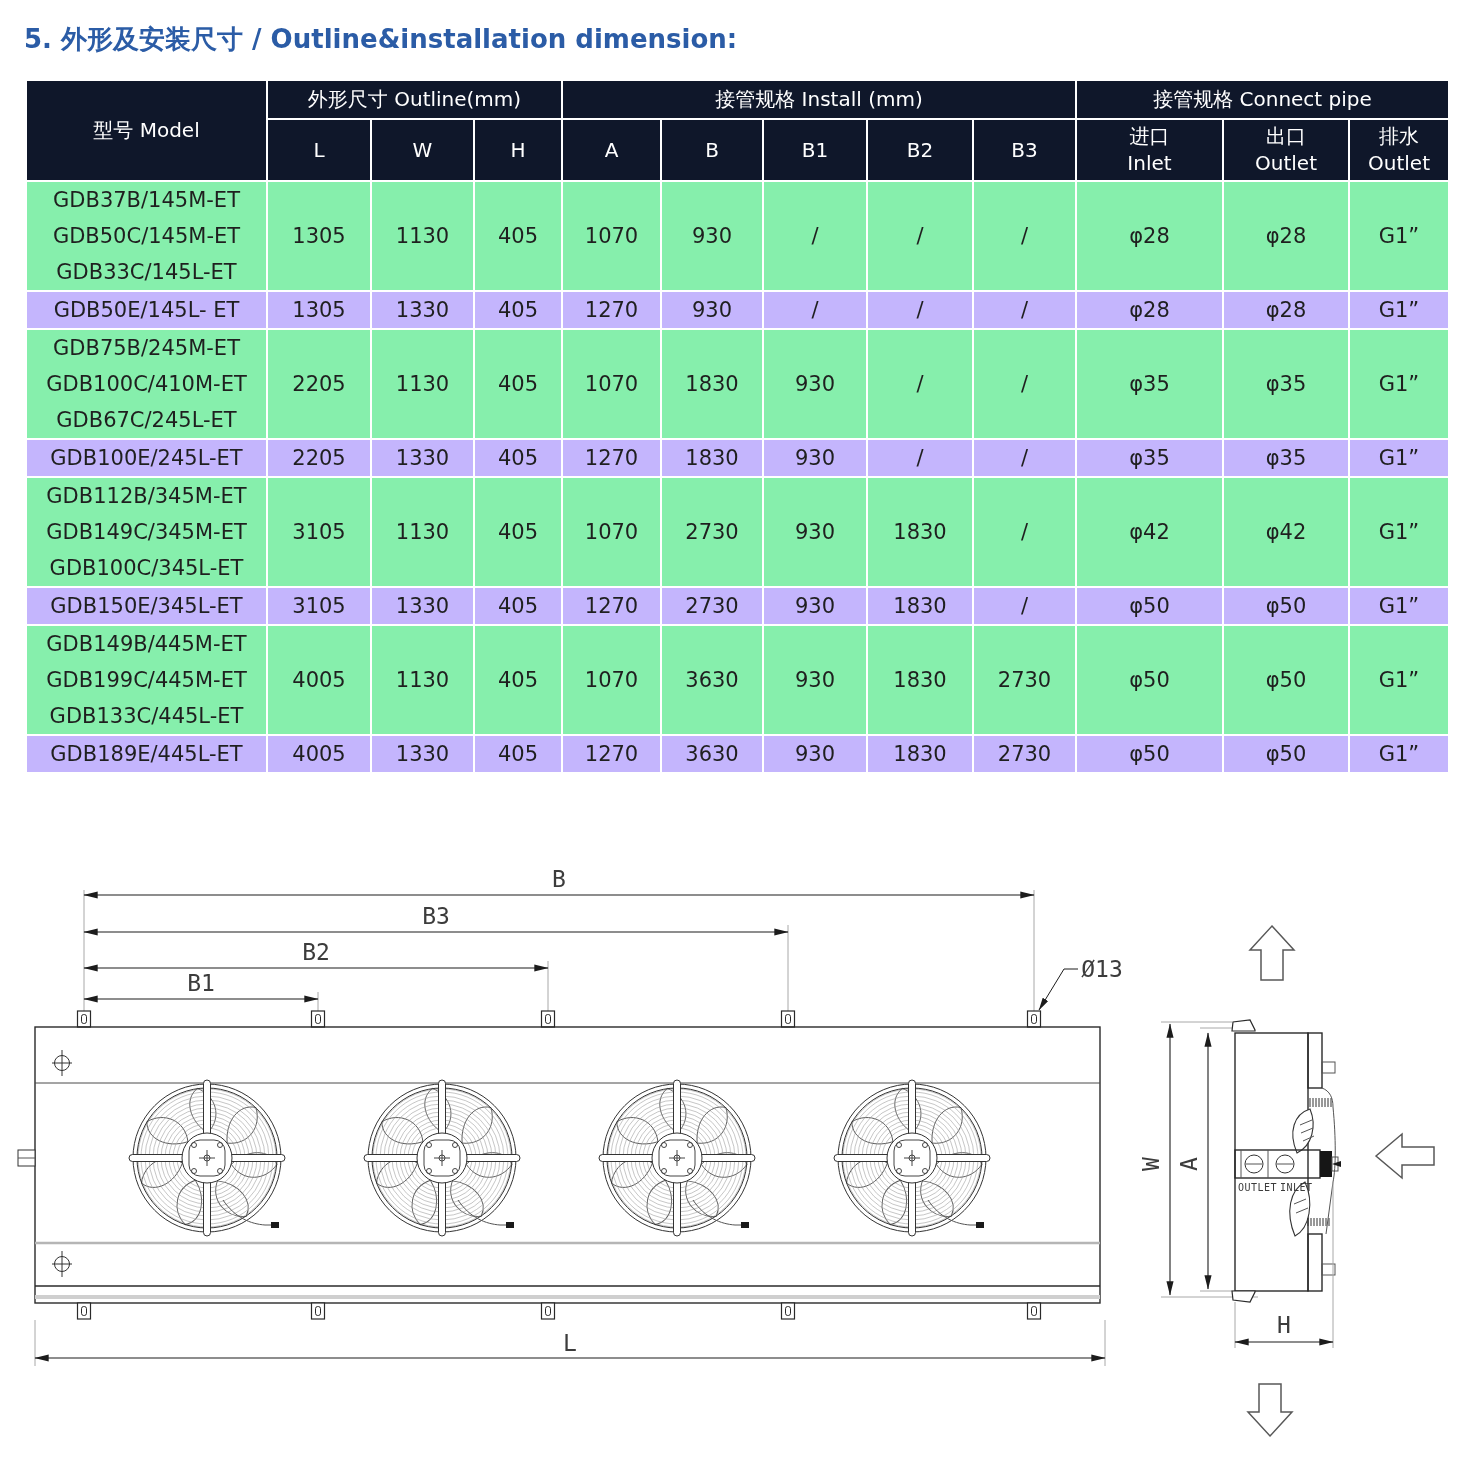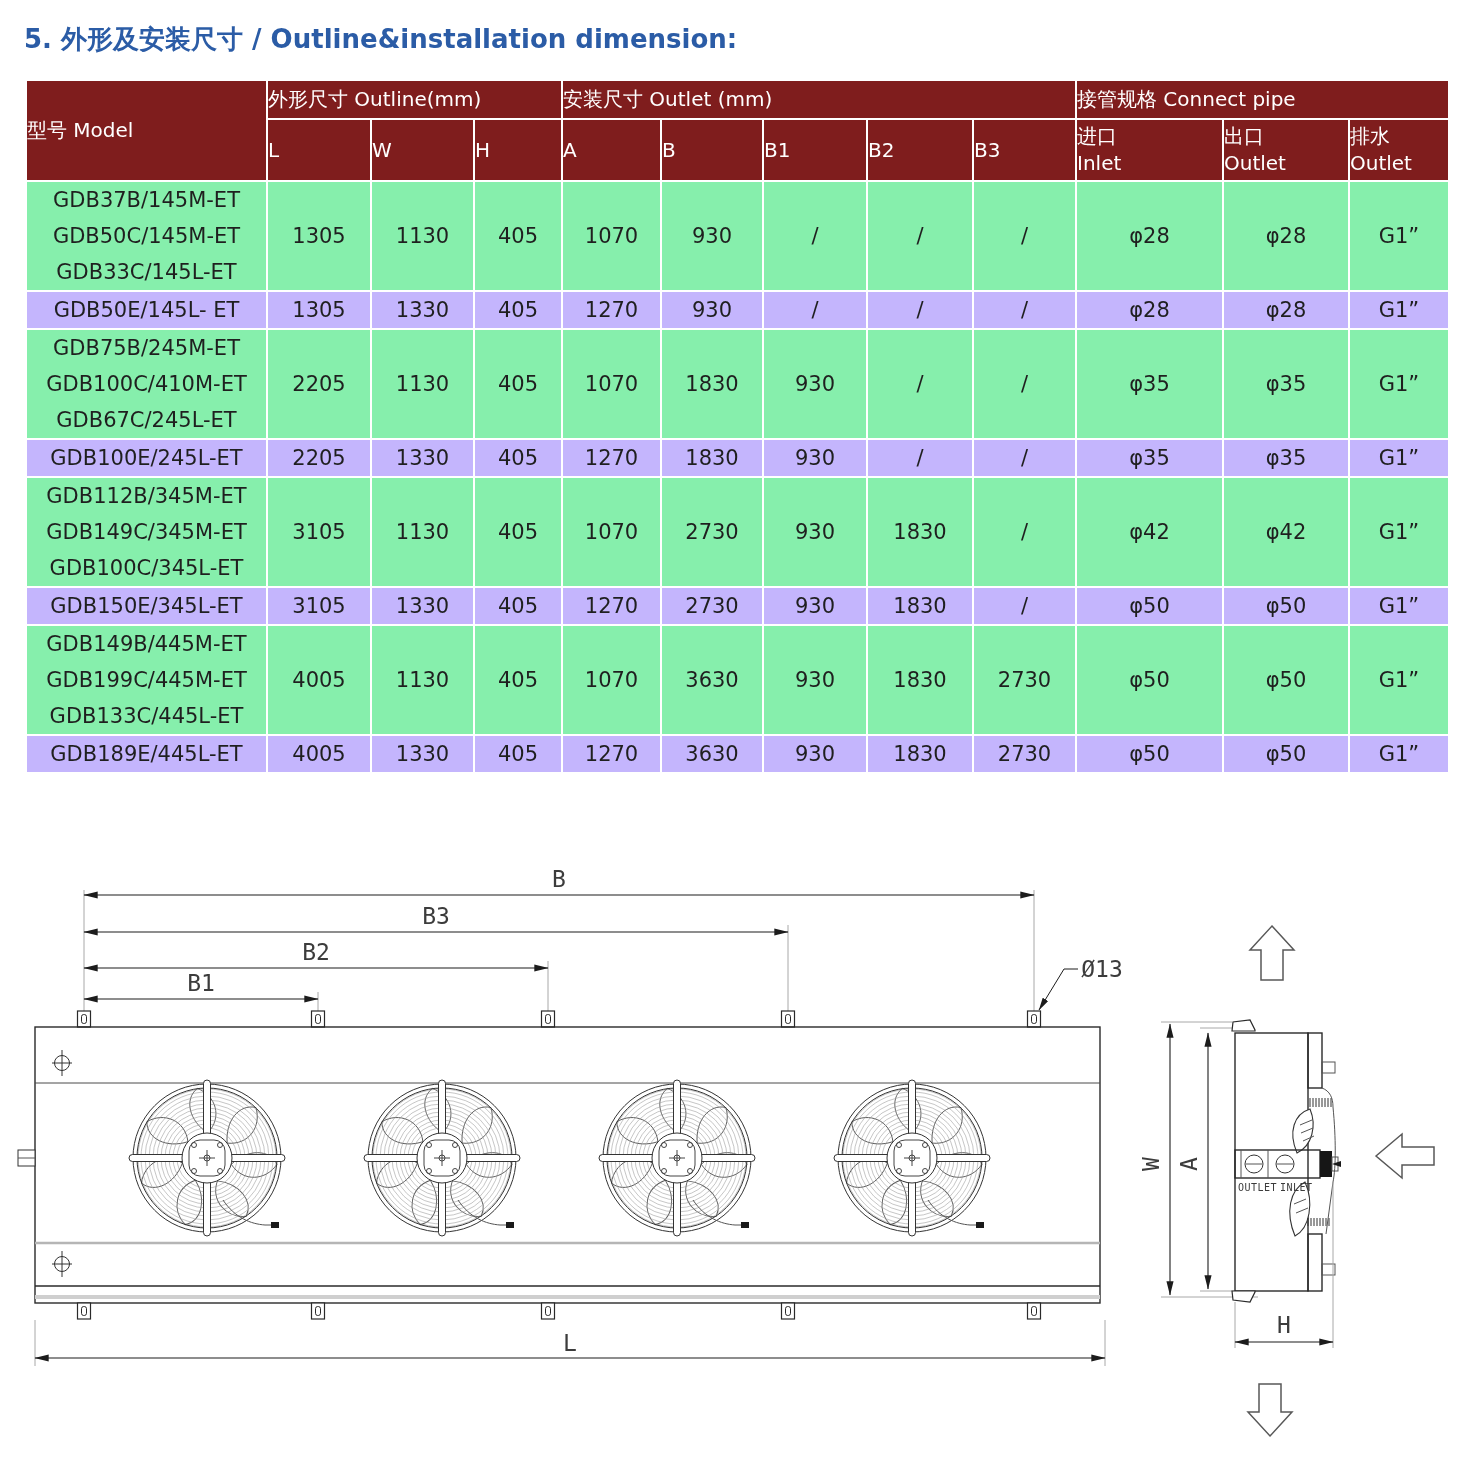--- a/index.html
+++ b/index.html
@@ -1,20 +1,20 @@
 <!DOCTYPE html>
 <html><head>
 <meta charset="utf-8">
 <style>
   html,body{margin:0;padding:0;background:#fff;}
   body{width:1469px;height:1457px;position:relative;font-family:"DejaVu Sans",sans-serif;overflow:hidden;}
   .title{position:absolute;left:24px;top:22px;font-size:26px;font-weight:bold;color:#2b5ca6;letter-spacing:0;}
   table.spec{position:absolute;left:25px;top:79px;border-collapse:collapse;table-layout:fixed;}
   table.spec th,table.spec td{border:2px solid #fff;padding:0;overflow:hidden;}
-  table.spec th{background:#7f1d1d;color:#fff;font-weight:normal;font-size:20px;text-align:left;}
+  table.spec th{background:#0f172a;color:#fff;font-weight:normal;font-size:20px;text-align:center;}
   tr.h1 th{height:37px;}
   tr.h2 th{height:60px;}
   th.pipe div{line-height:27px;}
   tr.gray{height:110px;}
   tr.blue{height:38px;}
   tr.gray td{background:#86efac;}
   tr.blue td{background:#c4b5fd;}
   table.spec td{font-size:21px;color:#1f1f1f;text-align:center;vertical-align:middle;}
   td.model{text-align:left;padding-left:12px;}
   td.model div{line-height:36px;}
@@ -51,21 +51,21 @@
       <col style="width:106px">
     <col style="width:103px">
       <col style="width:147px">
       <col style="width:126px">
       <col style="width:100px">
   </colgroup>
   <thead>
     <tr class="h1">
       <th rowspan="2">型号 Model</th>
       <th colspan="3">外形尺寸 Outline(mm)</th>
-      <th colspan="5">安装尺寸 Outlet (mm)</th>
+      <th colspan="5">接管规格 Install (mm)</th>
       <th colspan="3">接管规格 Connect pipe</th>
     </tr>
     <tr class="h2">
       <th>L</th>
       <th>W</th>
       <th>H</th>
       <th>A</th>
       <th>B</th>
       <th>B1</th>
       <th>B2</th>

